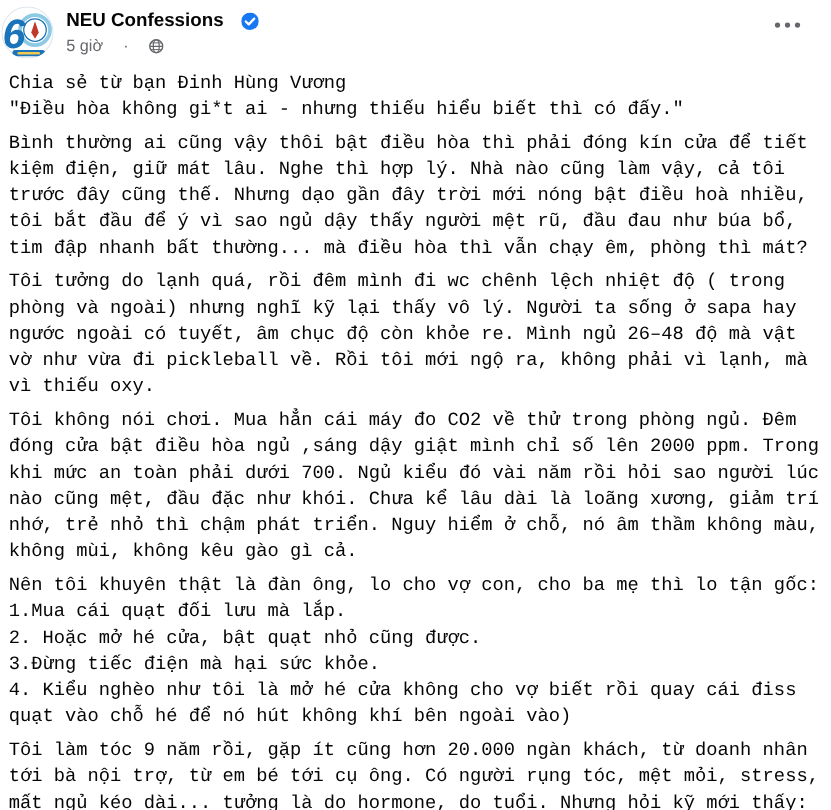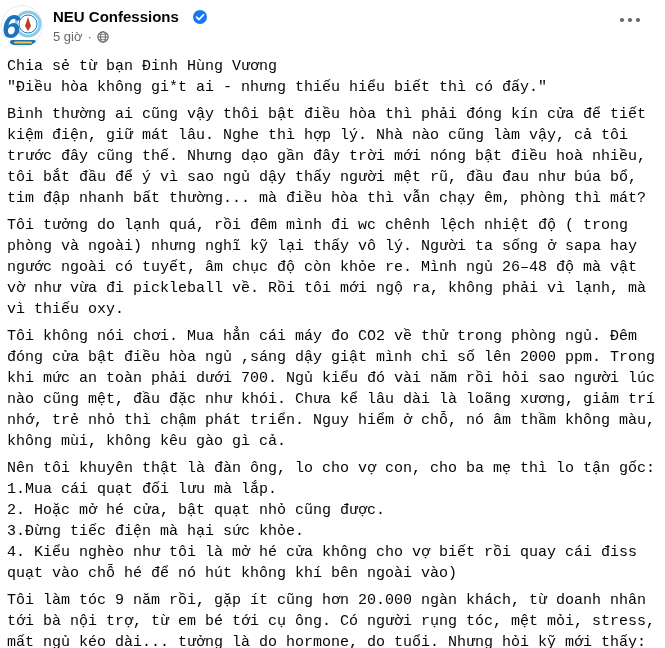--- a/index.html
+++ b/index.html
@@ -14,21 +14,21 @@
     width:42px;height:42px;border-radius:50%;flex:0 0 42px;overflow:hidden;
     cursor:pointer;background:#fff;
   }
   .header-info{margin-left:10px;padding-top:2px;}
   .name-row{display:flex;align-items:center;gap:14px;}
   .page-name{
     font-size:15px;font-weight:700;color:#050505;line-height:19px;cursor:pointer;
   }
   .verified{width:14px;height:14px;display:inline-block;}
   .sub-row{
-    display:flex;align-items:center;gap:5px;margin-top:3px;
+    display:flex;align-items:center;gap:16px;margin-top:3px;
     font-size:13px;color:#65676b;line-height:16px;
   }
   .timestamp{cursor:pointer;}
   .dot-sep{color:#65676b;}
   .globe{width:12px;height:12px;display:inline-block;}
   .more-btn{
     margin-left:auto;margin-top:8px;margin-right:10px;border:none;background:none;
     padding:4px 2px;cursor:pointer;display:flex;align-items:center;
   }
   .post-body{

